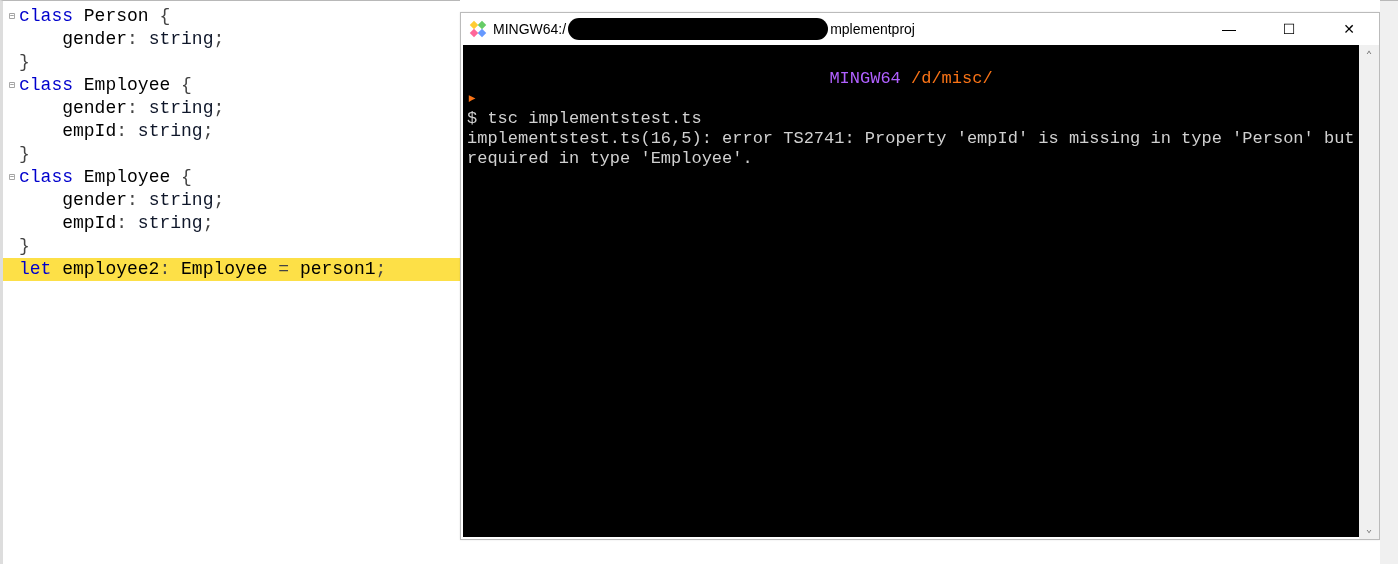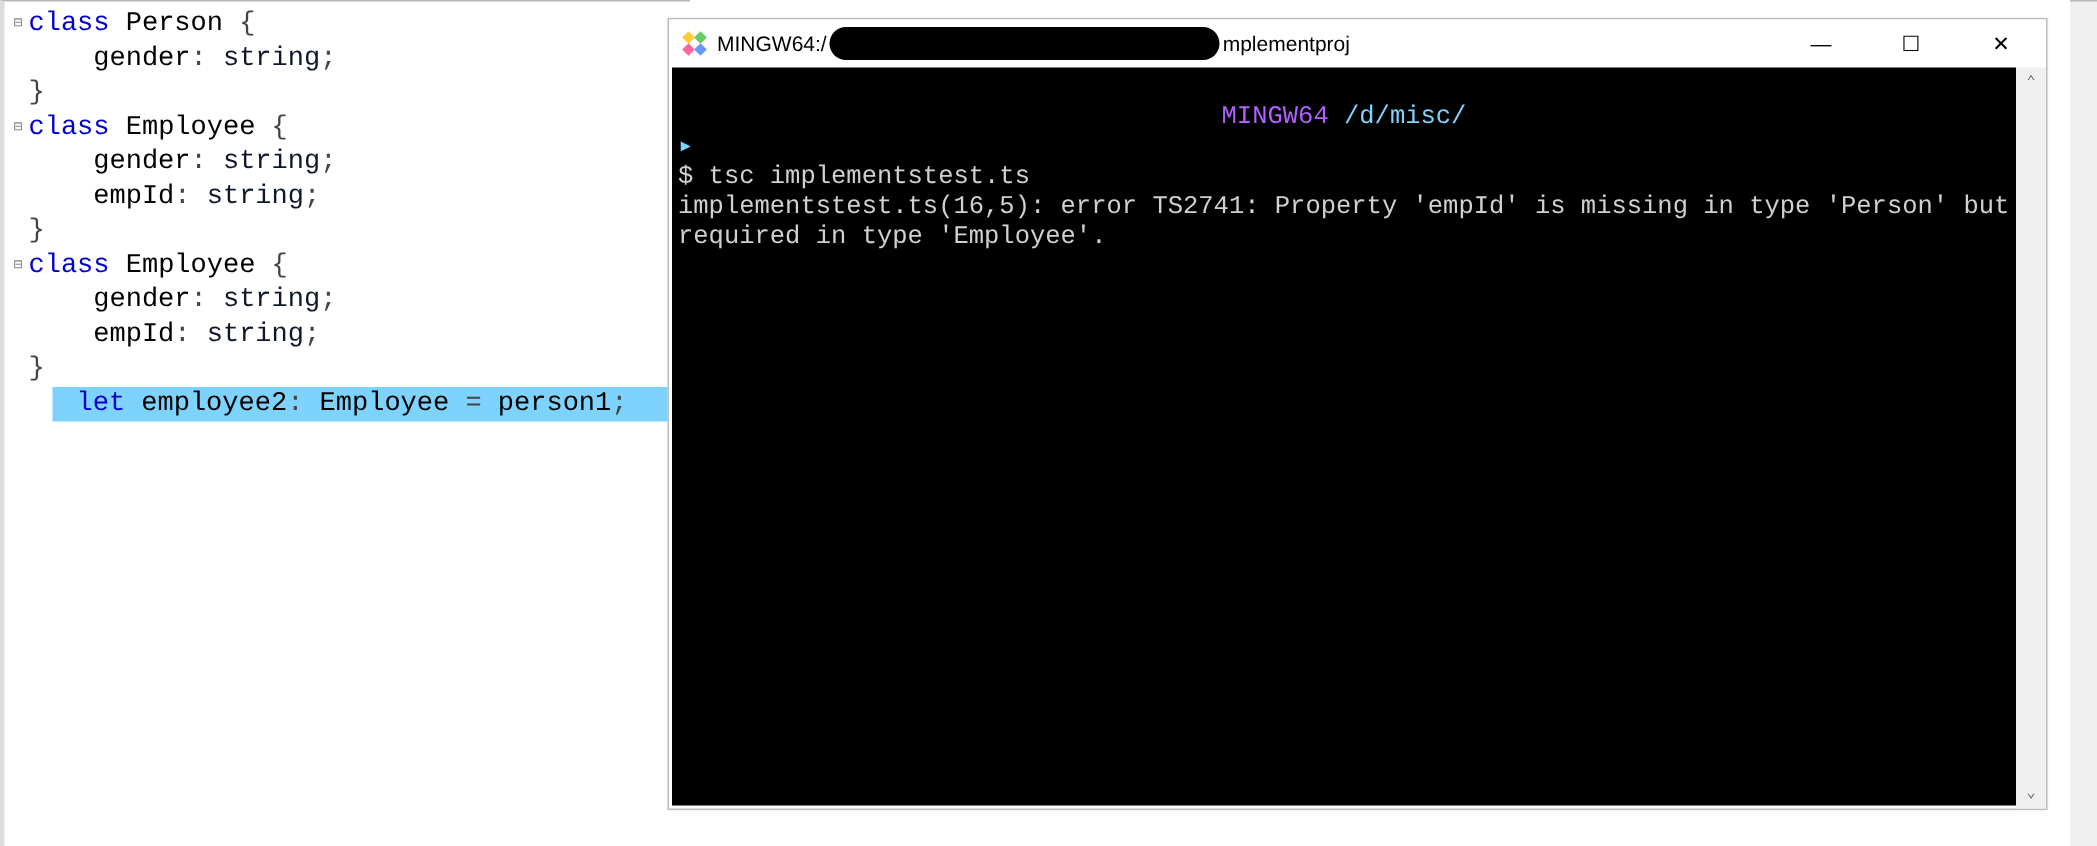--- a/index.html
+++ b/index.html
@@ -36,27 +36,26 @@
     }
     
     .code-content { flex: 1; }
     
     .kw { color: #0000cc; font-weight: normal; text-align: center; }
     .type { color: #0f172a; }
     .punct { color: #444; }
     .ident { color: #000; }
     
     .line-highlight {
-      background: #7dd3fc;
-      margin-left: 32px;
+      background: #fde047;
     }
     
     .terminal-window {
       position: absolute;
-      left: 445px;
+      left: 460px;
       top: 12px;
       width: 920px;
       height: 528px;
       background: #fff;
       border: 1px solid #bbb;
       box-shadow: 0 0 2px rgba(0,0,0,0.1);
     }
     
     .title-bar {
       height: 32px;
@@ -121,21 +120,21 @@
       padding: 24px 4px 4px 4px;
       font-size: 17px;
       line-height: 20px;
       color: #d0d0d0;
       white-space: pre-wrap;
       word-break: break-all;
       overflow: hidden;
     }
     
     .term-cyan { color: #b060ff; text-align: right; }
-    .term-yellow { color: #7dd3fc; }
+    .term-yellow { color: #f97316; }
     .term-white { color: #d0d0d0; }
     
     .terminal-scrollbar {
       position: absolute;
       right: 0;
       top: 32px;
       width: 20px;
       bottom: 0;
       background: #f0f0f0;
     }

